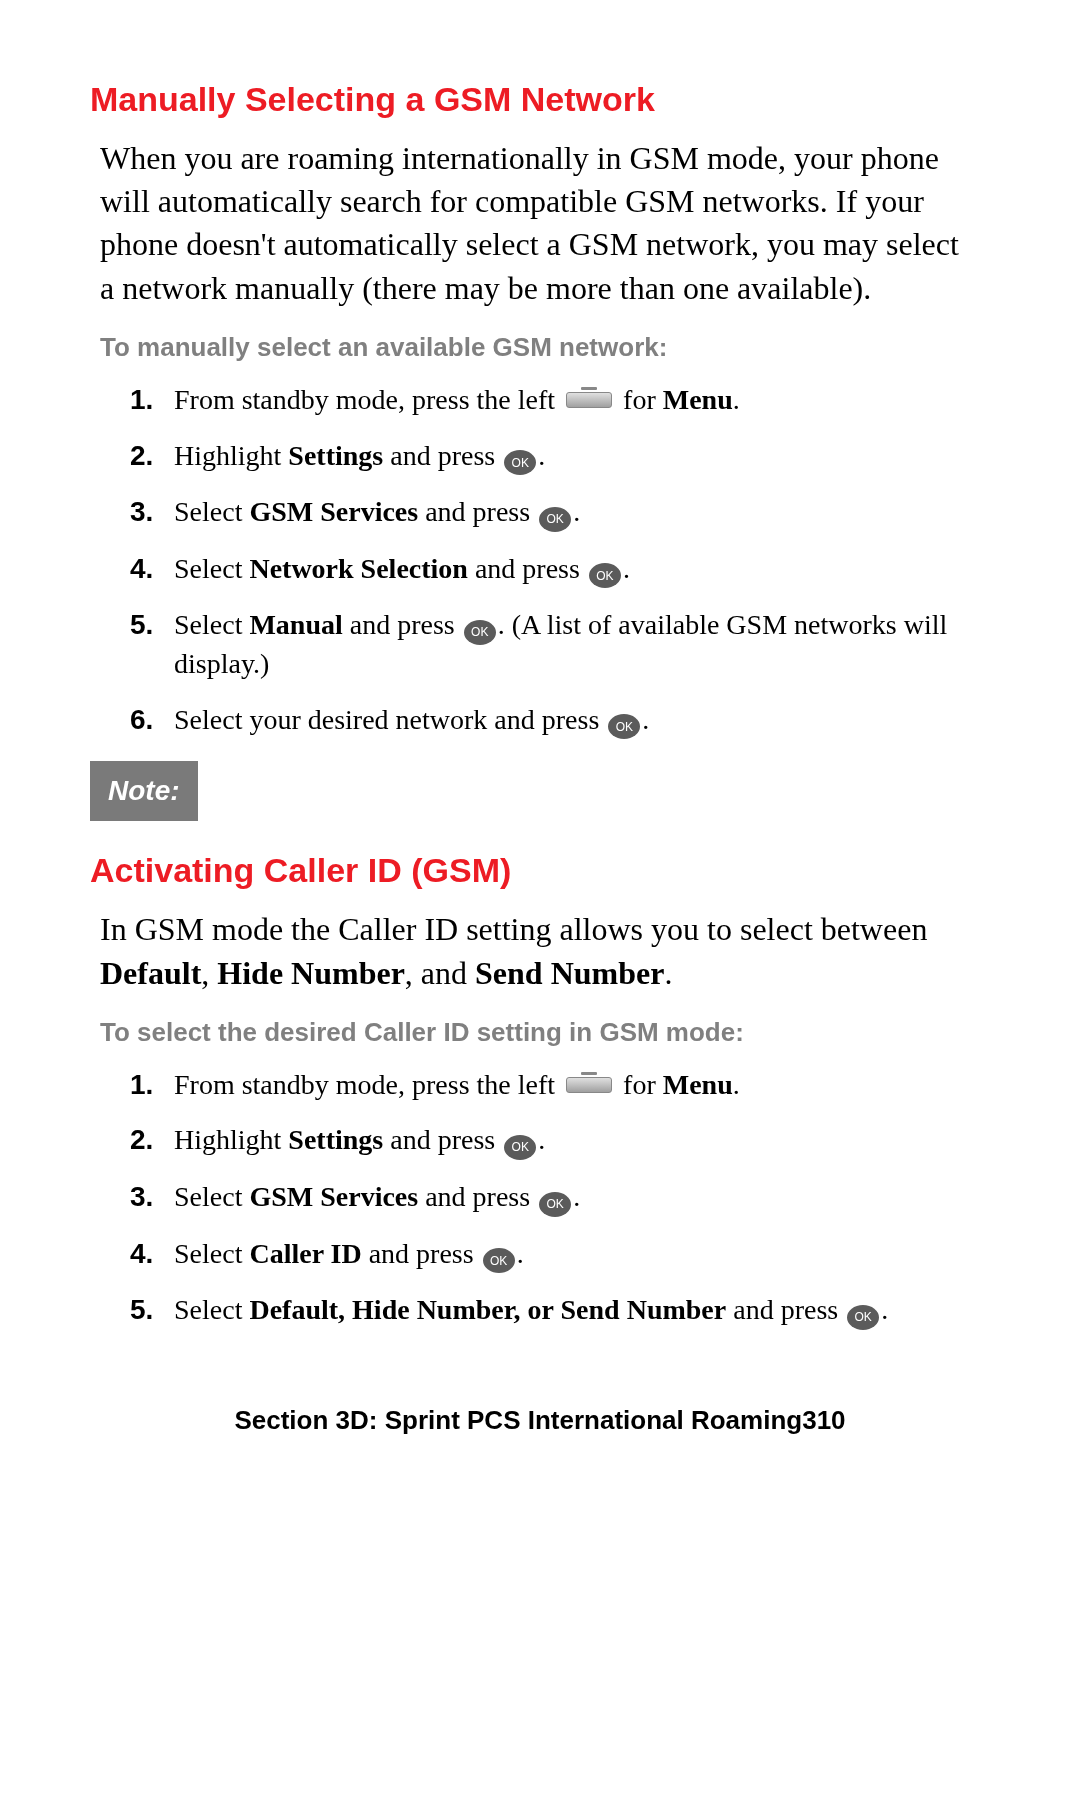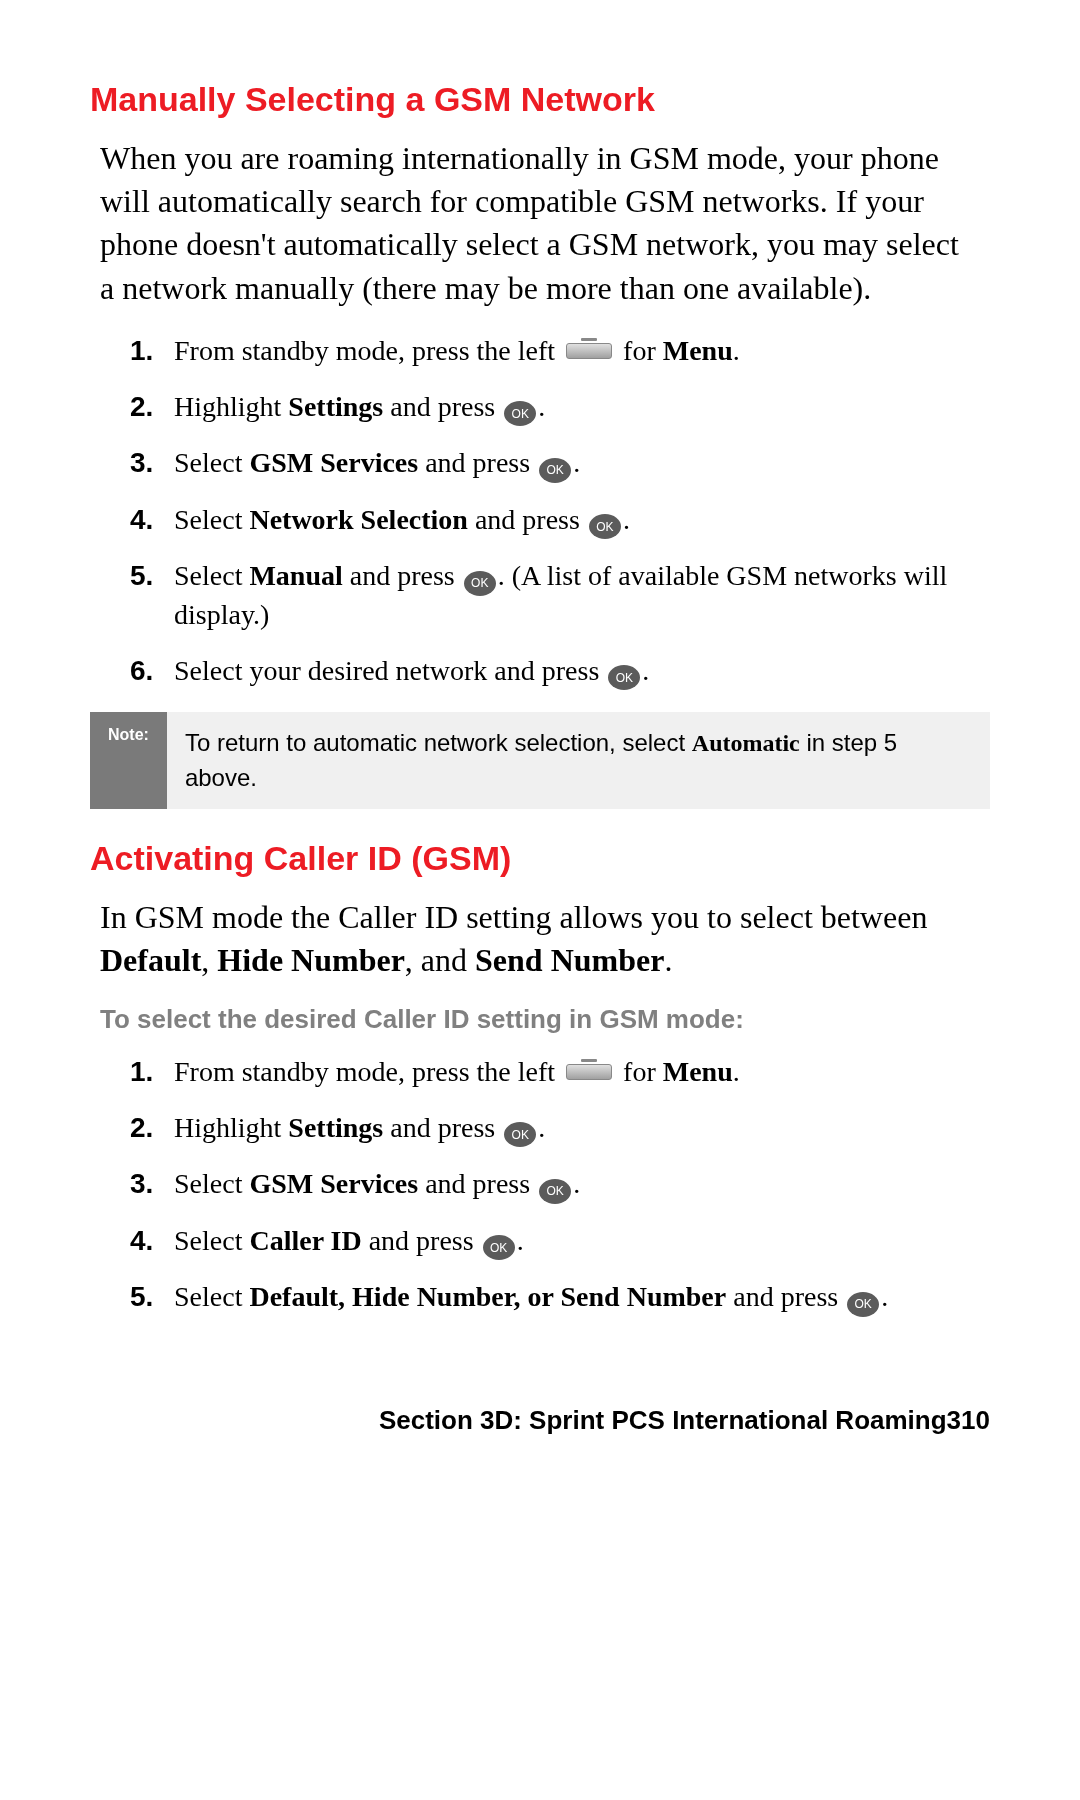--- a/index.html
+++ b/index.html
@@ -100,55 +100,57 @@
   }
   .note-box {
     display: flex;
     margin: 6px 0 30px 0;
   }
   .note-label {
     background: #7a7a7a;
     color: #fff;
     font-family: Arial, Helvetica, sans-serif;
     font-weight: bold;
-    font-size: 16px;
+    font-size: 28px;
     padding: 14px 18px;
     flex: 0 0 auto;
     display: flex;
     align-items: flex-start;
+    font-style: italic;
   }
   .note-body {
     background: #f0f0f0;
     font-family: Arial, Helvetica, sans-serif;
     font-size: 24px;
     padding: 14px 18px;
     flex: 1;
     line-height: 1.4;
   }
   .footer {
     position: absolute;
     bottom: 60px;
     left: 90px;
     right: 90px;
     display: flex;
-    justify-content: flex-end;
+    justify-content: center;
     font-family: Arial, Helvetica, sans-serif;
     font-weight: bold;
     font-size: 26px;
   }
 </style>
 </head>
 <body>
 
 <div class="page">
 
   <h2 class="red-heading">Manually Selecting a GSM Network</h2>
 
   <p class="body">When you are roaming internationally in GSM mode, your phone will automatically search for compatible GSM networks. If your phone doesn't automatically select a GSM network, you may select a network manually (there may be more than one available).</p>
 
+  <p class="lead-in">To manually select an available GSM network:</p>
 
   <ol class="steps">
     <li>
       <span>From standby mode, press the left </span><span class="softkey-icon"></span><span> for </span><span class="bold-sans">Menu</span><span>.</span>
     </li>
     <li>
       <span>Highlight </span><span class="bold-sans">Settings</span><span> and press </span><span class="ok-icon">OK</span><span>.</span>
     </li>
     <li>
       <span>Select </span><span class="bold-sans">GSM Services</span><span> and press </span><span class="ok-icon">OK</span><span>.</span>
@@ -159,23 +161,20 @@
     <li>
       <span>Select </span><span class="bold-sans">Manual</span><span> and press </span><span class="ok-icon">OK</span><span>. (A list of available GSM networks will display.)</span>
     </li>
     <li>
       <span>Select your desired network and press </span><span class="ok-icon">OK</span><span>.</span>
     </li>
   </ol>
 
   <div class="note-box">
     <div class="note-label">Note:</div>
-    <div class="note-body">
-      <span>To return to automatic network selection, select </span><span class="bold-sans">Automatic</span><span> in step 5 above.</span>
-    </div>
   </div>
 
   <h2 class="red-heading">Activating Caller ID (GSM)</h2>
 
   <p class="body">
     <span>In GSM mode the Caller ID setting allows you to select between </span><span class="bold-sans">Default</span><span>, </span><span class="bold-sans">Hide Number</span><span>, and </span><span class="bold-sans">Send Number</span><span>.</span>
   </p>
 
   <p class="lead-in">To select the desired Caller ID setting in GSM mode:</p>
 

